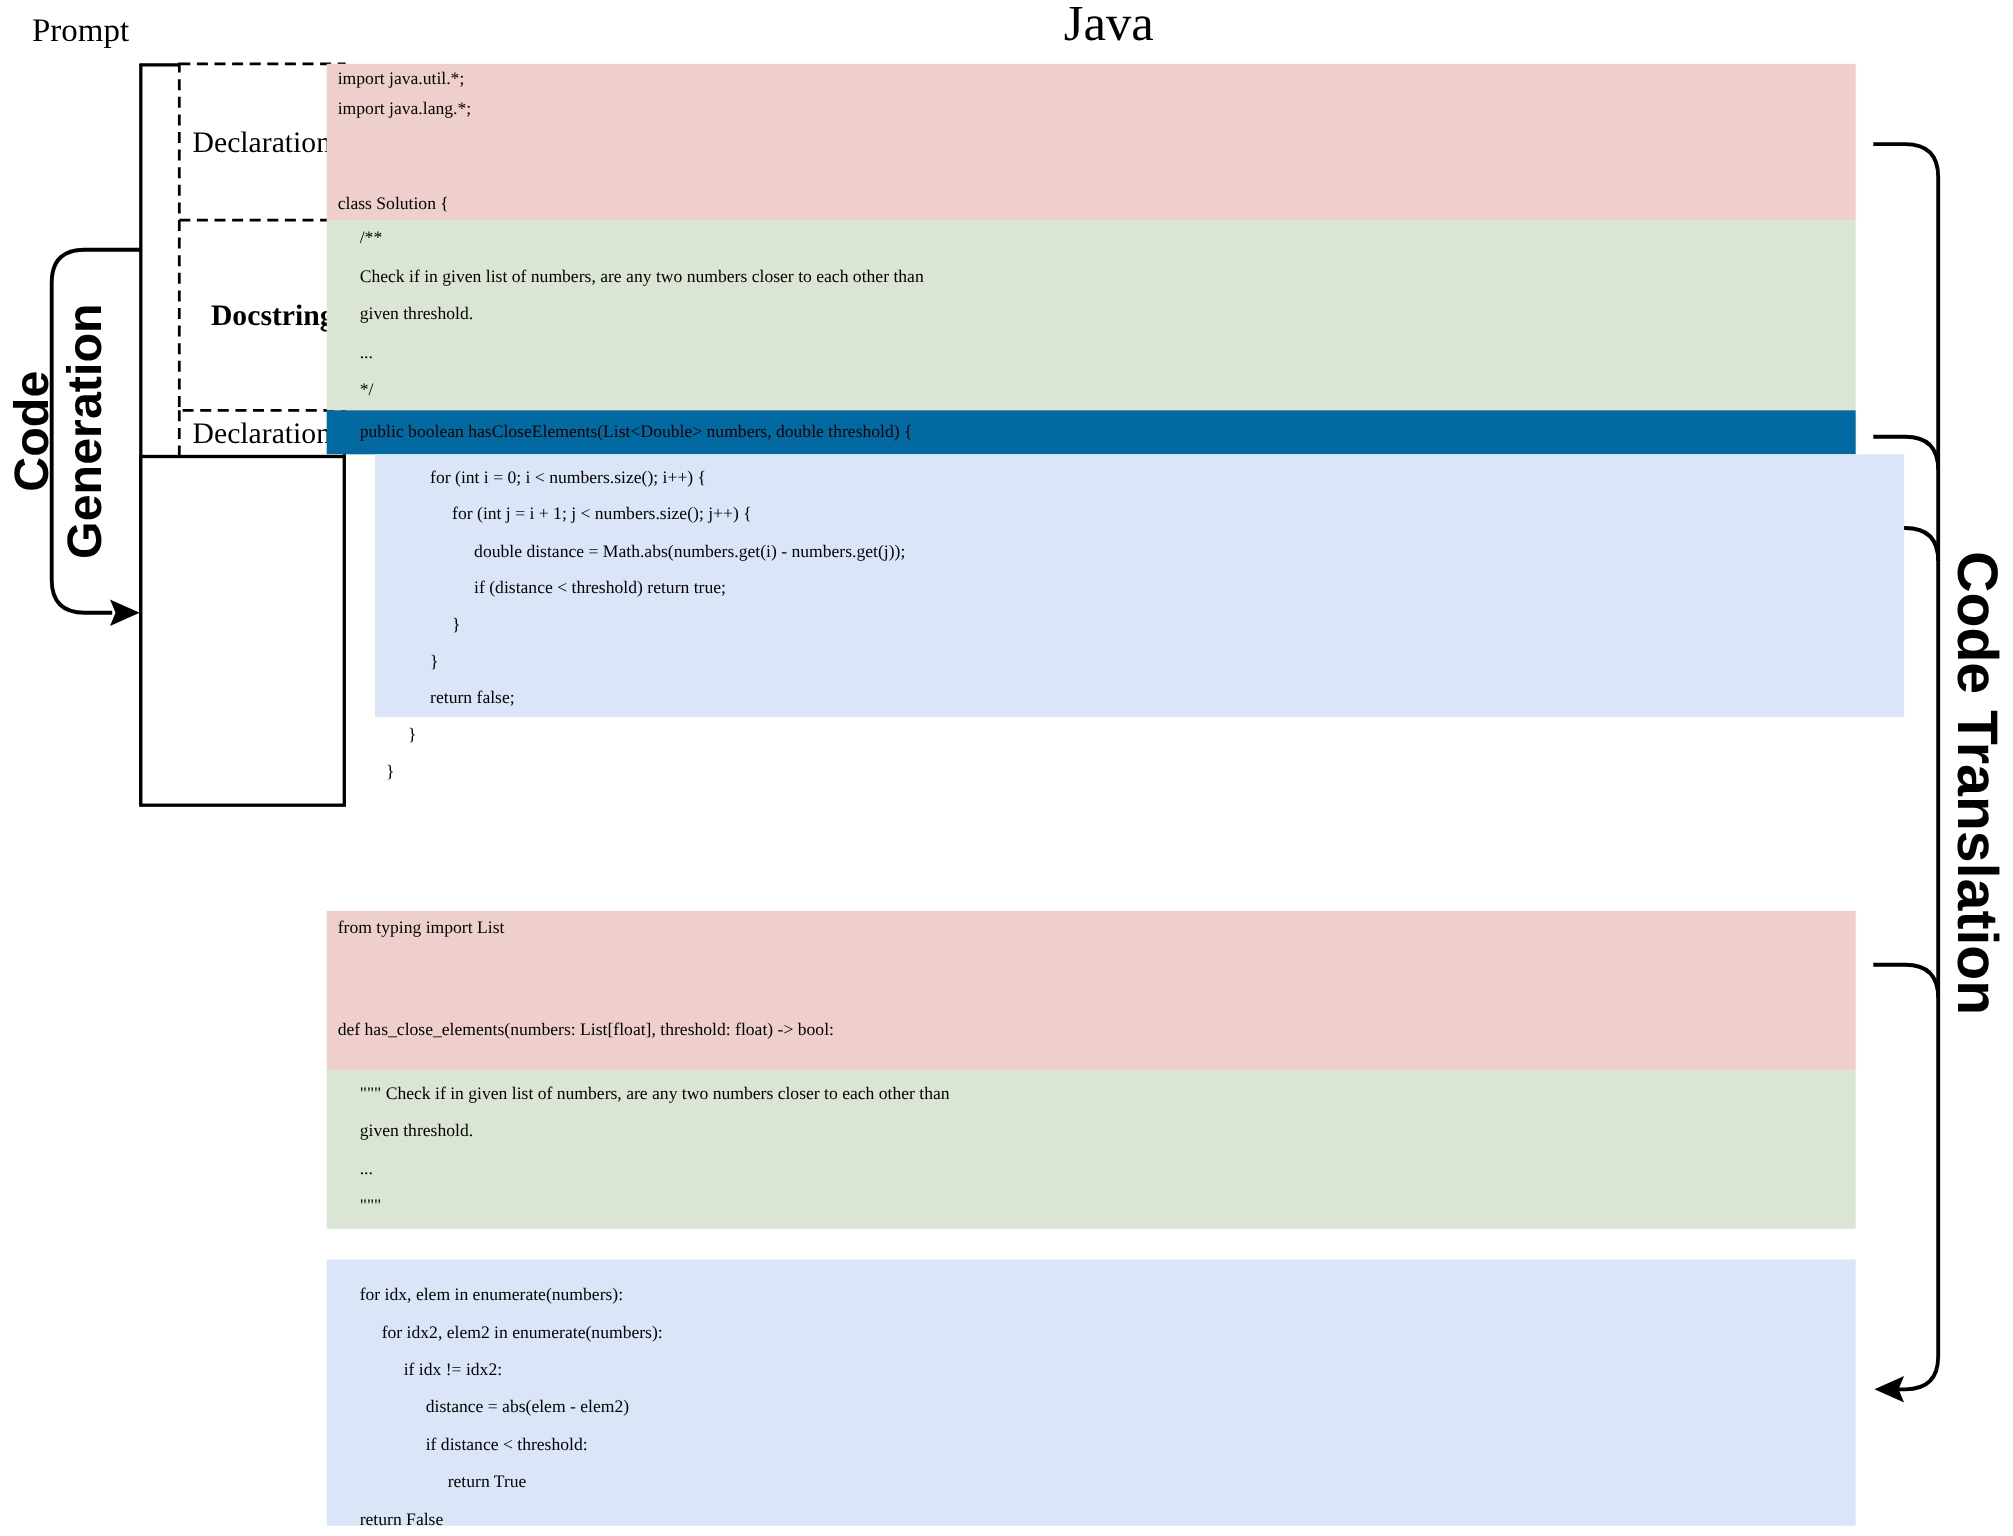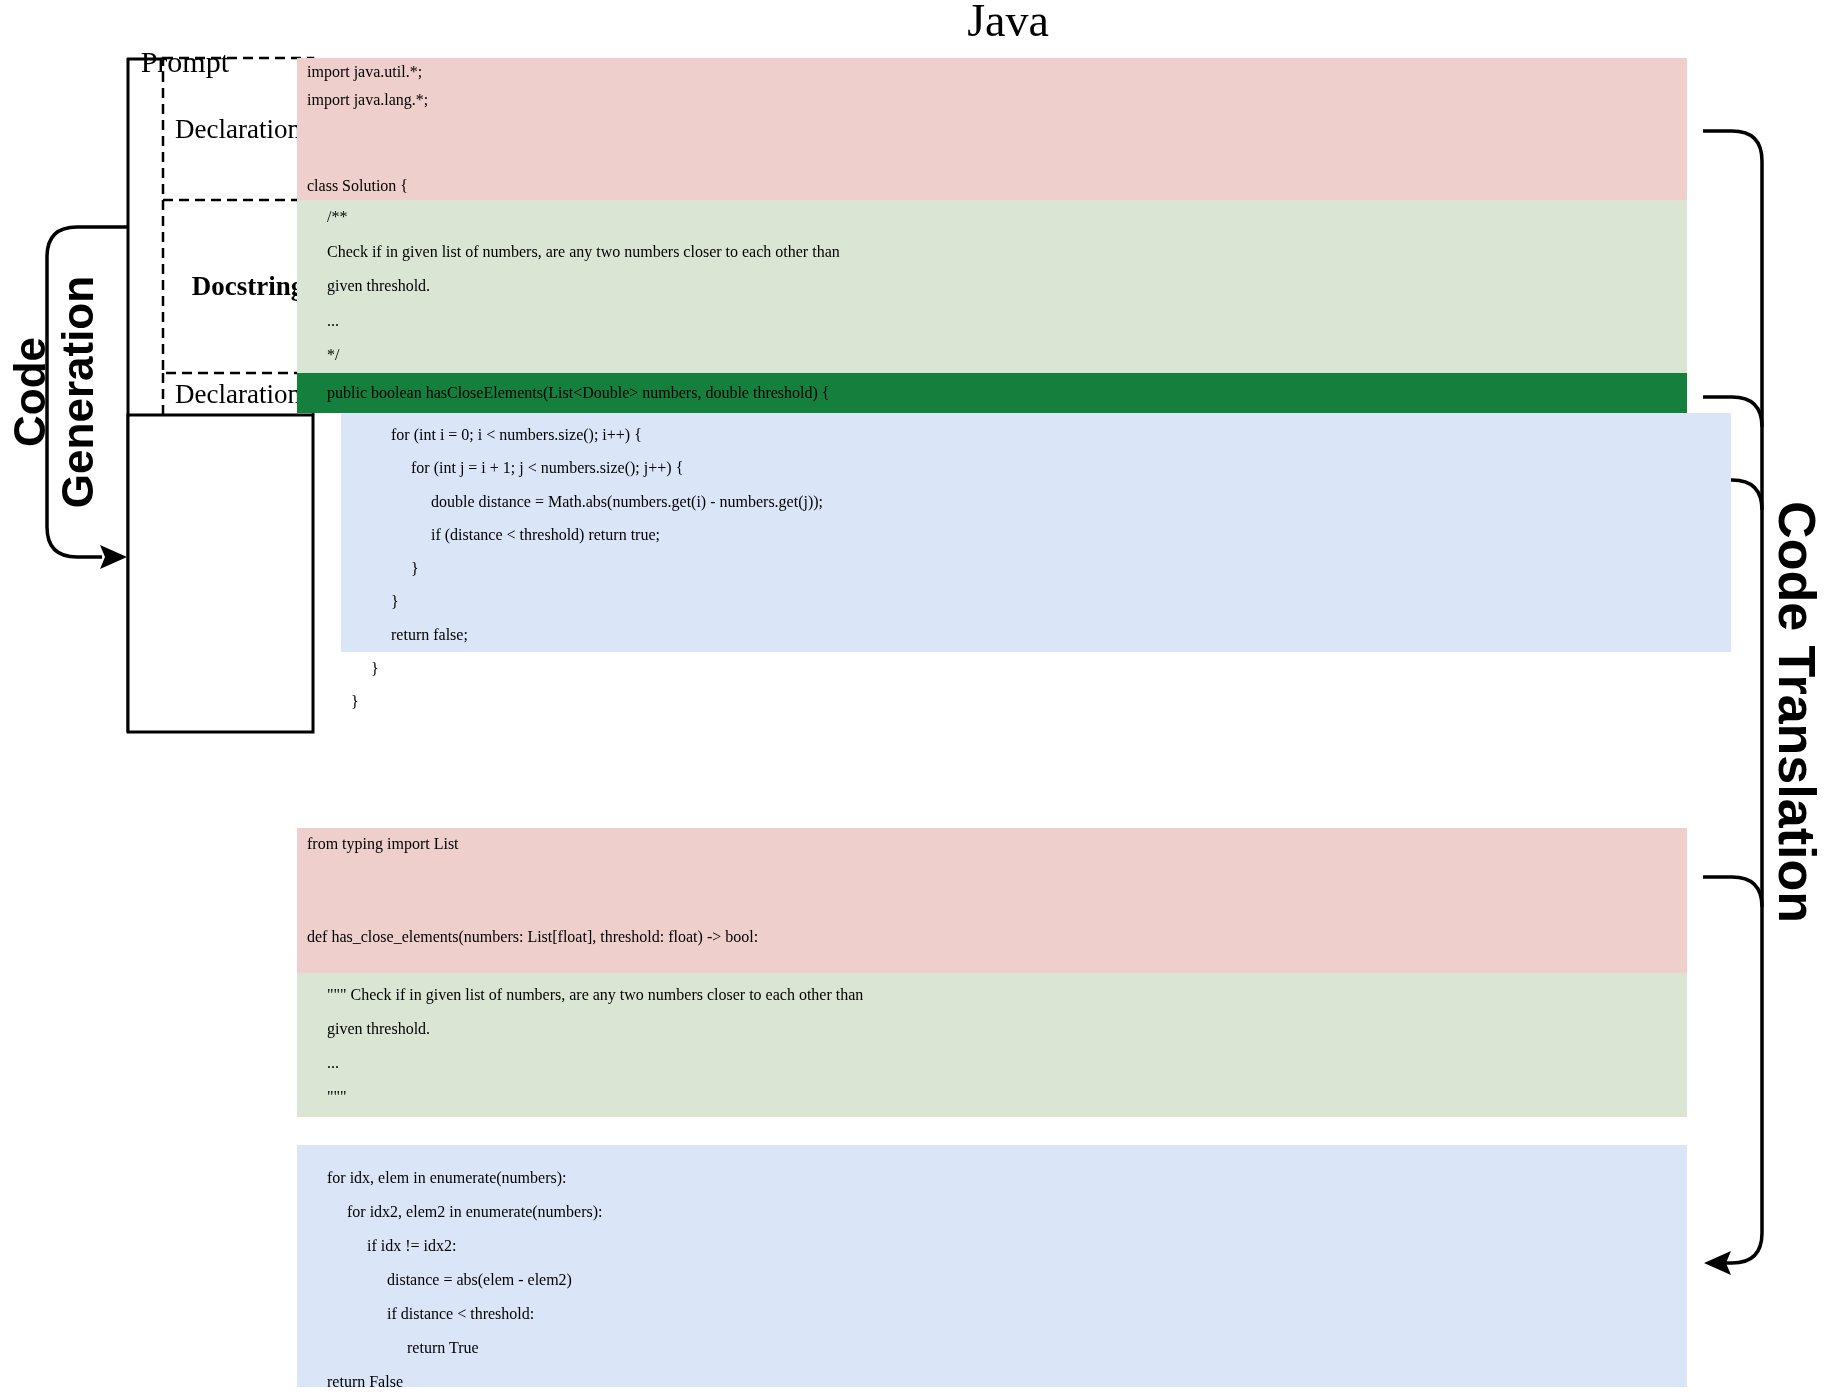--- a/index.html
+++ b/index.html
@@ -14,21 +14,21 @@
   #lines-svg{position:absolute;left:0;top:0;}
   .title{
     position:absolute;left:313px;width:1390px;
     text-align:center;font-size:46px;line-height:50px;
     font-family:"Liberation Serif", serif;
   }
   #java-title{top:-4px;}
   #python-title{top:764px;}
   #prompt-label{
     position:absolute;left:29px;top:8px;width:200px;
-    text-align:right;font-size:30px;line-height:40px;margin-top:34px;
+    text-align:left;font-size:30px;line-height:40px;
   }
   .side-label{
     position:absolute;display:flex;align-items:center;justify-content:center;
     text-align:center;font-size:27px;
   }
   #decl1-label{left:163px;top:58px;width:150px;height:142px;}
   #docstring-label{left:173px;top:200px;width:150px;height:173px;font-weight:bold;}
   #decl2-label{left:163px;top:373px;width:150px;height:42px;}
   #solution-label{left:128px;top:415px;width:185px;height:317px;}
   .rotated{
@@ -99,20 +99,20 @@
   <div class="rotated" id="generation-label">
     <span>Code</span>
     <span>Generation</span>
   </div>
   <div class="rotated" id="translation-label">
     <span>Code Translation</span>
   </div>
 
   <div class="codeseg j1" style="background: rgb(238, 207, 203);"><div class="code-line" style="padding-left: 10px;">import java.util.*;</div><div class="code-line" style="padding-left: 10px;">import java.lang.*;</div><div class="code-line" style="padding-left: 10px;">&nbsp;</div><div class="code-line" style="padding-left: 10px;">&nbsp;</div><div class="code-line" style="padding-left: 10px;">class Solution {</div></div>
   <div class="codeseg j2" style="background: rgb(218, 229, 211);"><div class="code-line" style="padding-left: 30px;">/**</div><div class="code-line" style="padding-left: 30px;">Check if in given list of numbers, are any two numbers closer to each other than</div><div class="code-line" style="padding-left: 30px;">given threshold.</div><div class="code-line" style="padding-left: 30px;">...</div><div class="code-line" style="padding-left: 30px;">*/</div></div>
-  <div class="codeseg j3" style="background: #15803d;"><div class="code-line" style="padding-left: 30px;">public boolean hasCloseElements(List&lt;Double&gt; numbers, double threshold) {</div></div>
+  <div class="codeseg j3" style="background: #0369a1;"><div class="code-line" style="padding-left: 30px;">public boolean hasCloseElements(List&lt;Double&gt; numbers, double threshold) {</div></div>
   <div class="codeseg j4" style="background: rgb(219, 229, 248);"><div class="code-line" style="padding-left: 50px;">for (int i = 0; i &lt; numbers.size(); i++) {</div><div class="code-line" style="padding-left: 70px;">for (int j = i + 1; j &lt; numbers.size(); j++) {</div><div class="code-line" style="padding-left: 90px;">double distance = Math.abs(numbers.get(i) - numbers.get(j));</div><div class="code-line" style="padding-left: 90px;">if (distance &lt; threshold) return true;</div><div class="code-line" style="padding-left: 70px;">}</div><div class="code-line" style="padding-left: 50px;">}</div><div class="code-line" style="padding-left: 50px;">return false;</div><div class="code-line" style="padding-left: 30px;">}</div><div class="code-line" style="padding-left: 10px;">}</div></div>
 
   <div class="codeseg p1" style="background: rgb(238, 207, 203);"><div class="code-line" style="padding-left: 10px;">from typing import List</div><div class="code-line" style="padding-left: 10px;">&nbsp;</div><div class="code-line" style="padding-left: 10px;">&nbsp;</div><div class="code-line" style="padding-left: 10px;">def has_close_elements(numbers: List[float], threshold: float) -&gt; bool:</div></div>
   <div class="codeseg p2" style="background: rgb(218, 229, 211);"><div class="code-line" style="padding-left: 30px;">""" Check if in given list of numbers, are any two numbers closer to each other than</div><div class="code-line" style="padding-left: 30px;">given threshold.</div><div class="code-line" style="padding-left: 30px;">...</div><div class="code-line" style="padding-left: 30px;">"""</div></div>
   <div class="codeseg p3" style="background: rgb(219, 229, 248);"><div class="code-line" style="padding-left: 30px;">for idx, elem in enumerate(numbers):</div><div class="code-line" style="padding-left: 50px;">for idx2, elem2 in enumerate(numbers):</div><div class="code-line" style="padding-left: 70px;">if idx != idx2:</div><div class="code-line" style="padding-left: 90px;">distance = abs(elem - elem2)</div><div class="code-line" style="padding-left: 90px;">if distance &lt; threshold:</div><div class="code-line" style="padding-left: 110px;">return True</div><div class="code-line" style="padding-left: 30px;">return False</div></div>
 
 </div>
 
 </body></html>

